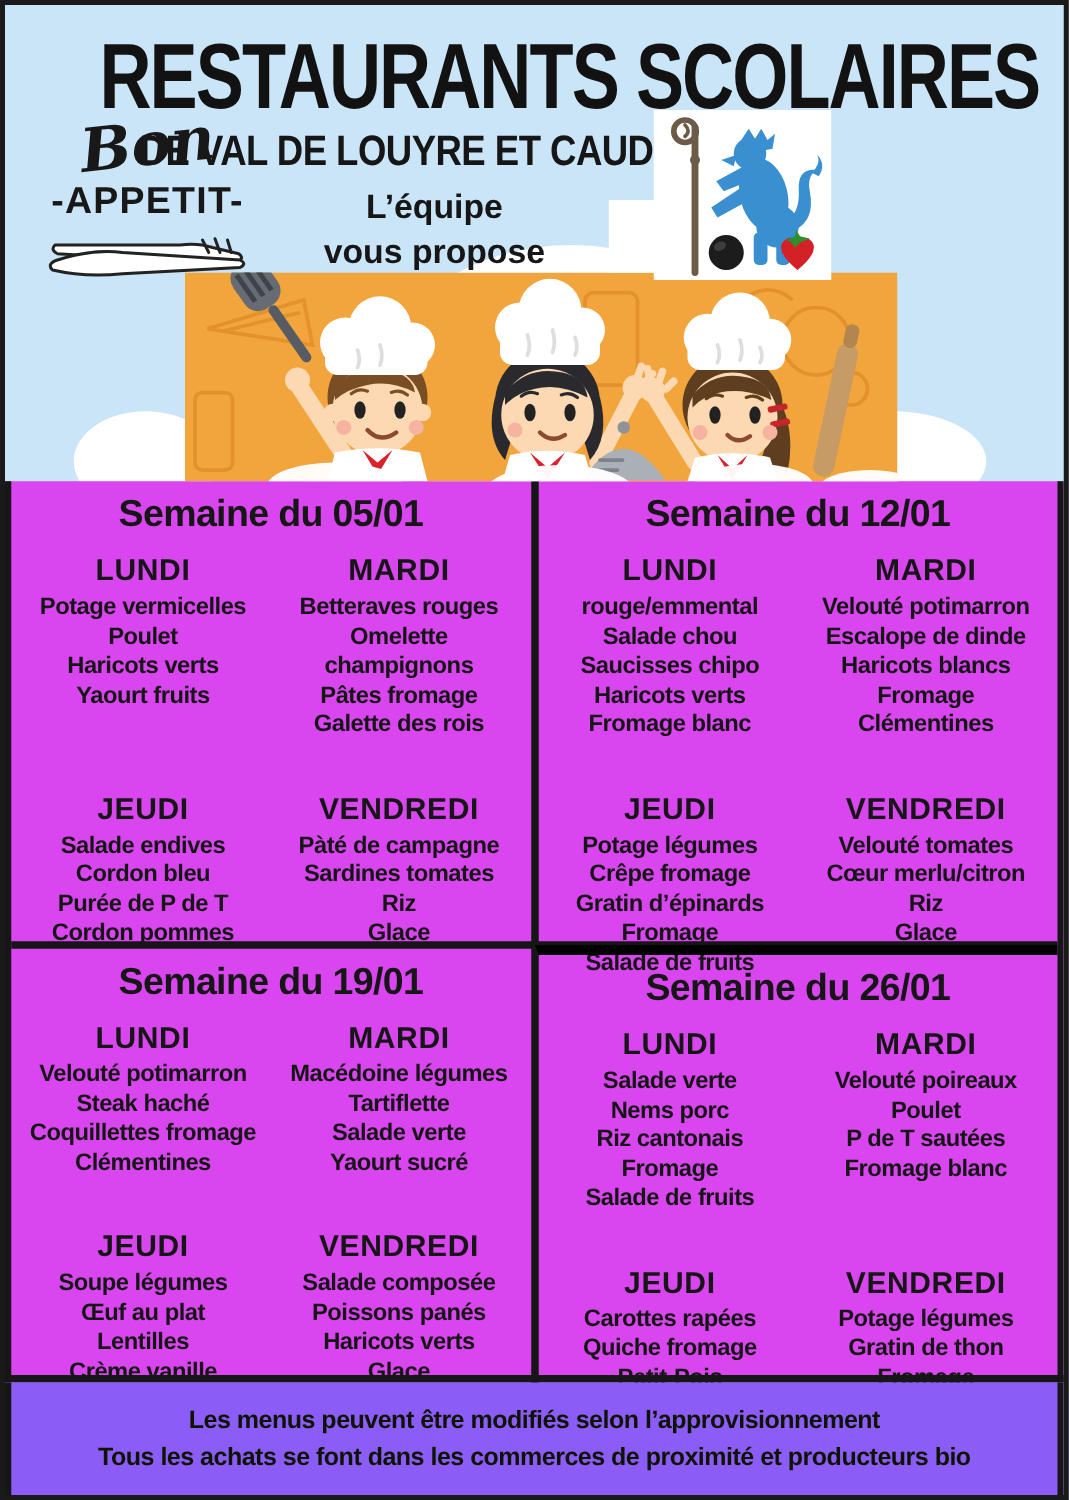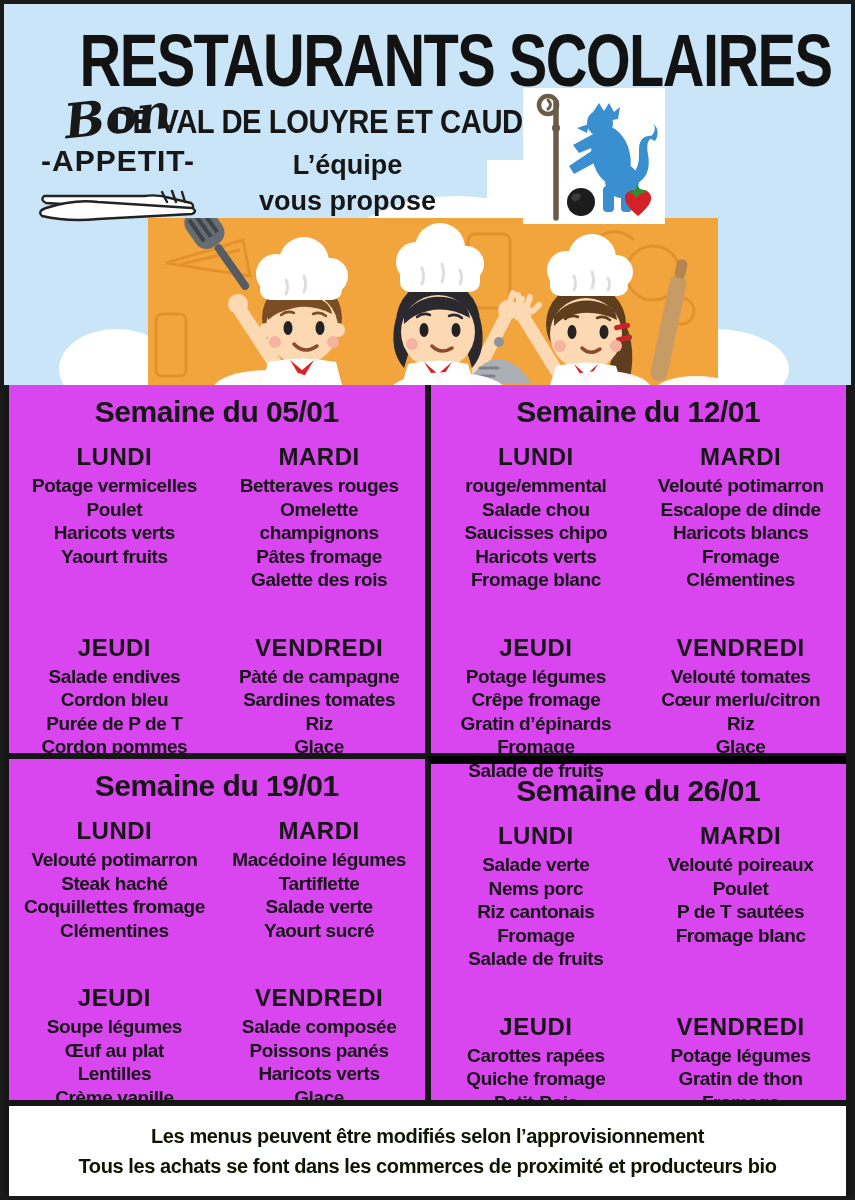--- a/index.html
+++ b/index.html
@@ -52,21 +52,21 @@
   .week:nth-child(4){ border-left:3px solid #161616; border-top:8px solid #000000; }
   .week-title{ text-align:center; font-size:30px; font-weight:bold; letter-spacing:-0.5px; }
   .days{ display:grid; grid-template-columns:1fr 1fr; row-gap:42px; column-gap:2px;
          margin-top:14px; padding:0 4px; }
   .day{ text-align:center; }
   .day-name{ font-size:24px; font-weight:bold; letter-spacing:0.5px; margin-bottom:3px; }
   .item{ font-size:19px; font-weight:bold; line-height:1.24; letter-spacing:-0.4px; white-space:nowrap; }
   
   .footer{
     position:absolute; top:1102px; left:0; width:847px; height:90px;
-    background:#ffffff; border-left:5px solid #161616; border-right:5px solid #161616;
+    background:#8b5cf6; border-left:5px solid #161616; border-right:5px solid #161616;
     display:flex; flex-direction:column; justify-content:center; align-items:center;
   }
   .footer div{ font-size:20px; font-weight:bold; letter-spacing:-0.4px; line-height:1.5;
                color:#0e1402; white-space:nowrap; }
 </style>
 </head>
 <body>
 
 <div class="page">
 

